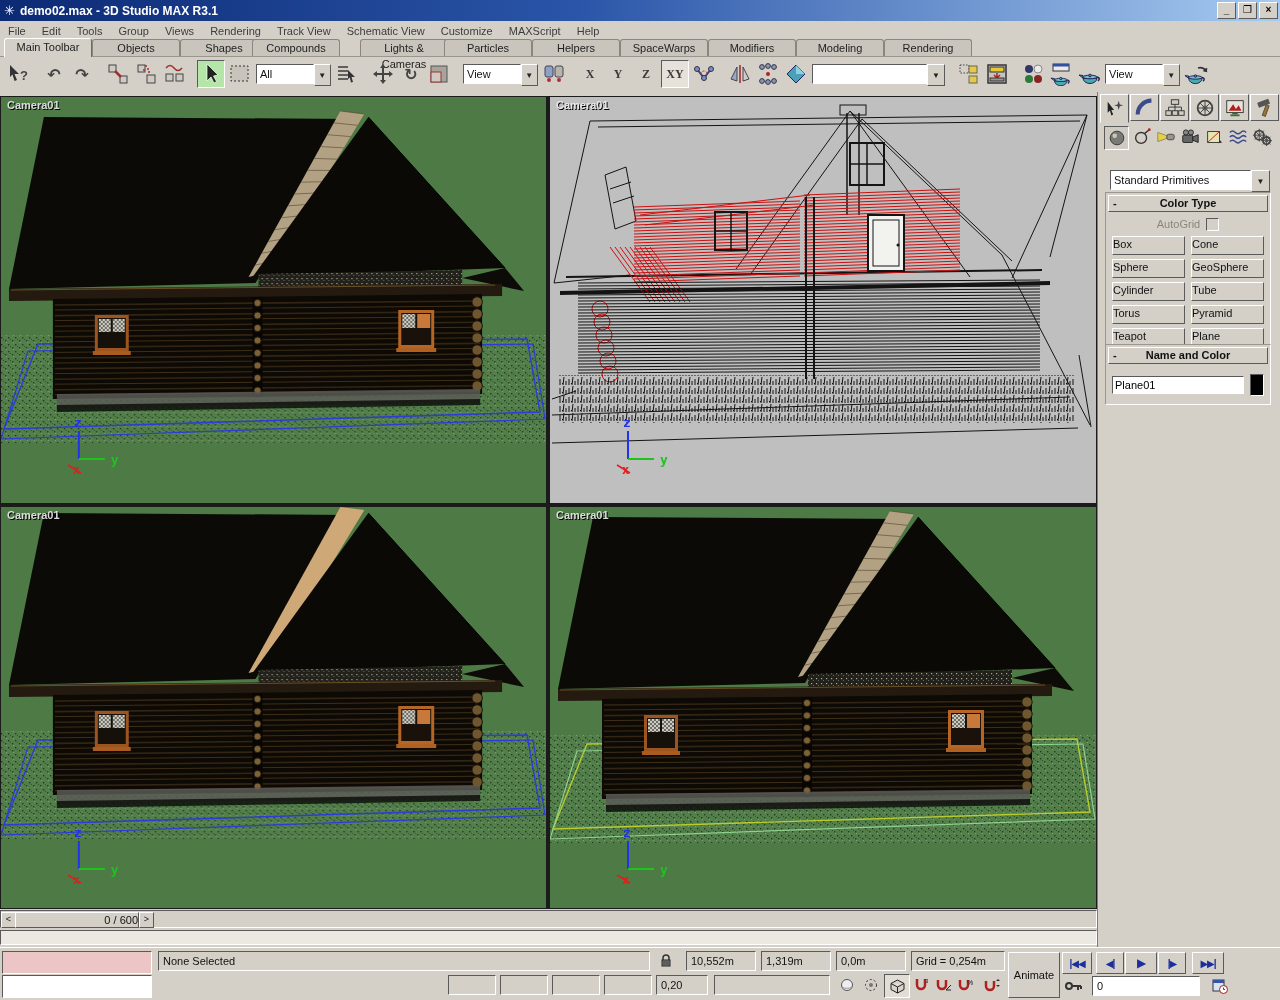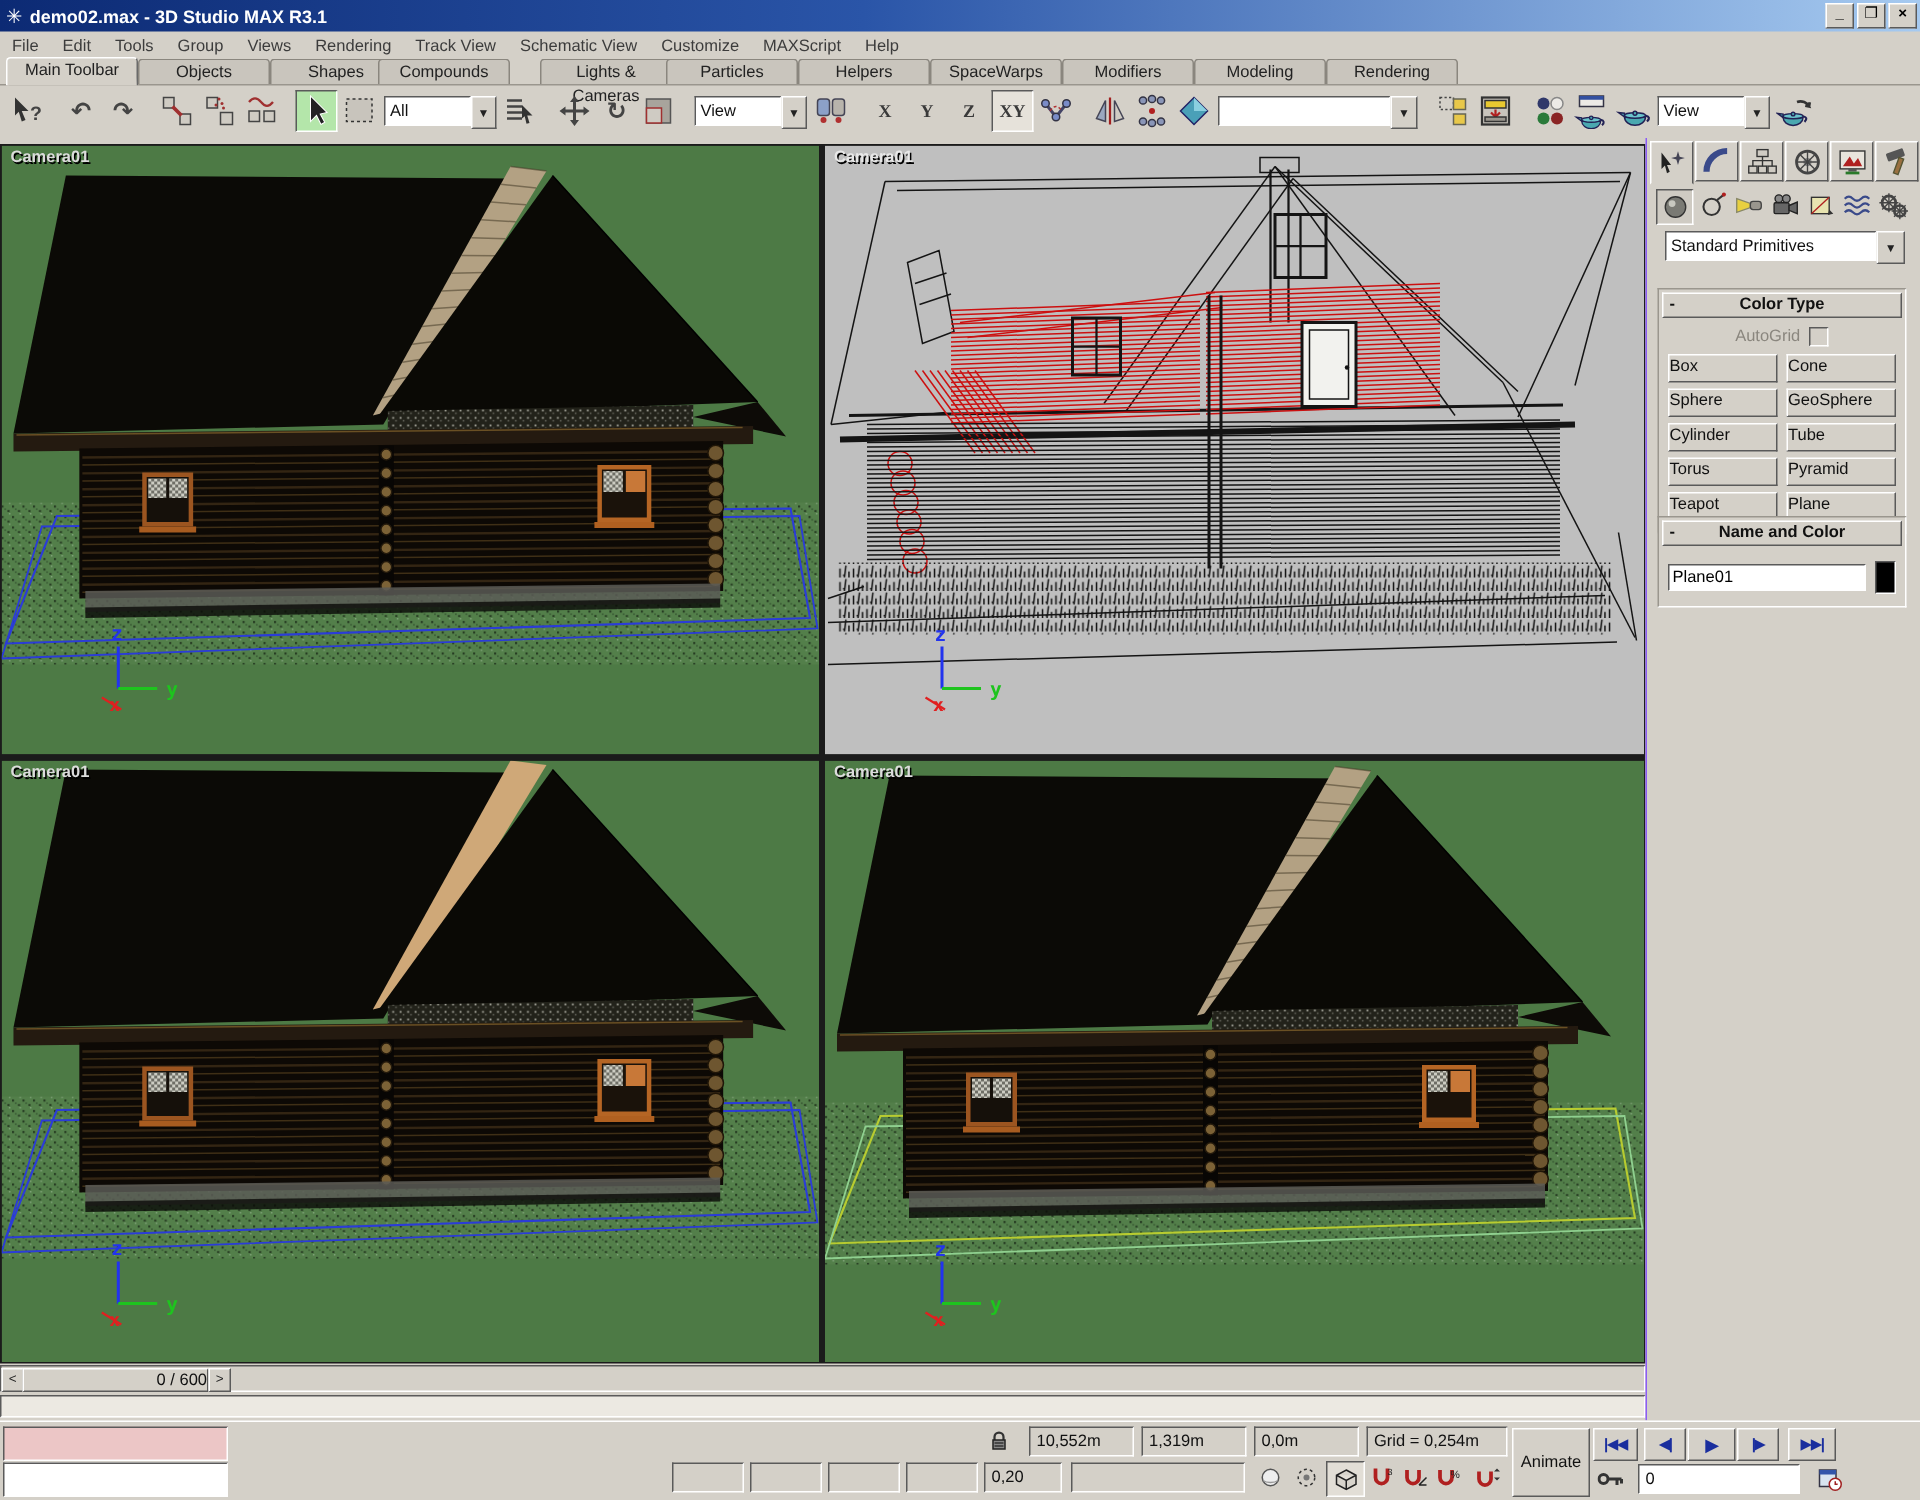--- a/index.html
+++ b/index.html
@@ -24,21 +24,21 @@
        border:1px solid #8a867e;border-bottom:none;border-radius:3px 3px 0 0;color:#222;}
   .tab.active{background:#d4d0c8;border-color:#ffffff #6a6a6a #d4d0c8 #ffffff;top:0;height:18px;font-weight:normal;z-index:2;}
   
   #toolbar{left:0;top:56px;width:1280px;height:36px;display:flex;align-items:center;padding-left:4px;box-sizing:border-box;}
   .tbbtn{width:26px;height:26px;display:flex;align-items:center;justify-content:center;flex:0 0 auto;margin:0 1px;}
   .tbbtn.glyph{font-size:16px;color:#444;font-weight:bold;}
   .tbbtn.txt{font-size:12px;color:#3a3a3a;font-weight:bold;font-family:"Liberation Serif","DejaVu Serif",serif;}
   .tbbtn.pressed{border:1px solid;border-color:#5a5a5a #fff #fff #5a5a5a;background:#e6e2da;}
   .tbbtn.pressed-green{border:1px solid;border-color:#5a5a5a #fff #fff #5a5a5a;background:#b4e6aa;}
   .tbsep{width:8px;height:26px;flex:0 0 auto;}
-  .dd{height:20px;display:flex;flex:0 0 auto;margin:0 2px;}
+  .dd{height:20px;display:flex;flex:0 0 auto;margin:16px 2px;}
   .dd .val{height:18px;line-height:18px;padding-left:3px;background:#fff;border:1px solid;border-color:#5a5a5a #fff #fff #5a5a5a;overflow:hidden;white-space:nowrap;}
   .dd .arw{width:17px;height:20px;display:flex;align-items:center;justify-content:center;font-size:8px;color:#222;}
   
   #viewports{left:0;top:96px;width:1097px;height:813px;background:#1b1b1b;}
   .vp{position:absolute;overflow:hidden;}
   .vp svg{position:absolute;left:0;top:0;width:100%;height:100%;}
   .vp-label{position:absolute;left:6px;top:2px;color:#dcdcdc;font-size:11px;font-weight:bold;text-shadow:1px 1px 0 #000;z-index:3;}
   
   #timeslider{left:0;top:910px;width:1097px;height:18px;background:#d4d0c8;}
   #ts-track{position:absolute;left:0;top:0;width:1097px;height:18px;border:1px solid;border-color:#5a5a5a #fff #fff #5a5a5a;box-sizing:border-box;}
@@ -948,20 +948,21 @@
         <input id="name-input" value="Plane01" style="">
         <span class="swatch"></span>
       </div>
     </div>
   </div>
 
   <div id="statusbar" class="abs">
     <div class="abs" style="left:2px;top:3px;width:148px;height:21px;background:#ecc6c6;border:1px solid;border-color:#5a5a5a #fff #fff #5a5a5a;"></div>
     <div class="abs" style="left:2px;top:27px;width:148px;height:21px;background:#ffffff;border:1px solid;border-color:#5a5a5a #fff #fff #5a5a5a;"></div>
 
+    <div class="sfield" style="left:158px;top:3px;width:492px;">None Selected</div>
     <div class="sbtn" style="left:655px;top:3px;width:22px;height:20px;">
       <svg width="12" height="14" viewBox="0 0 12 14">
           <path d="M3 6 V4 a3 3 0 0 1 6 0 V6" fill="none" stroke="#333" stroke-width="1.5"></path>
           <rect x="2" y="6" width="8" height="6" fill="#888" stroke="#222"></rect>
           <line x1="3" y1="8" x2="9" y2="8" stroke="#333"></line>
           <line x1="3" y1="10" x2="9" y2="10" stroke="#333"></line>
         </svg>
     </div>
     <div class="sfield" style="left:686px;top:3px;width:70px;">10,552m</div>
     <div class="sfield" style="left:761px;top:3px;width:70px;">1,319m</div>

